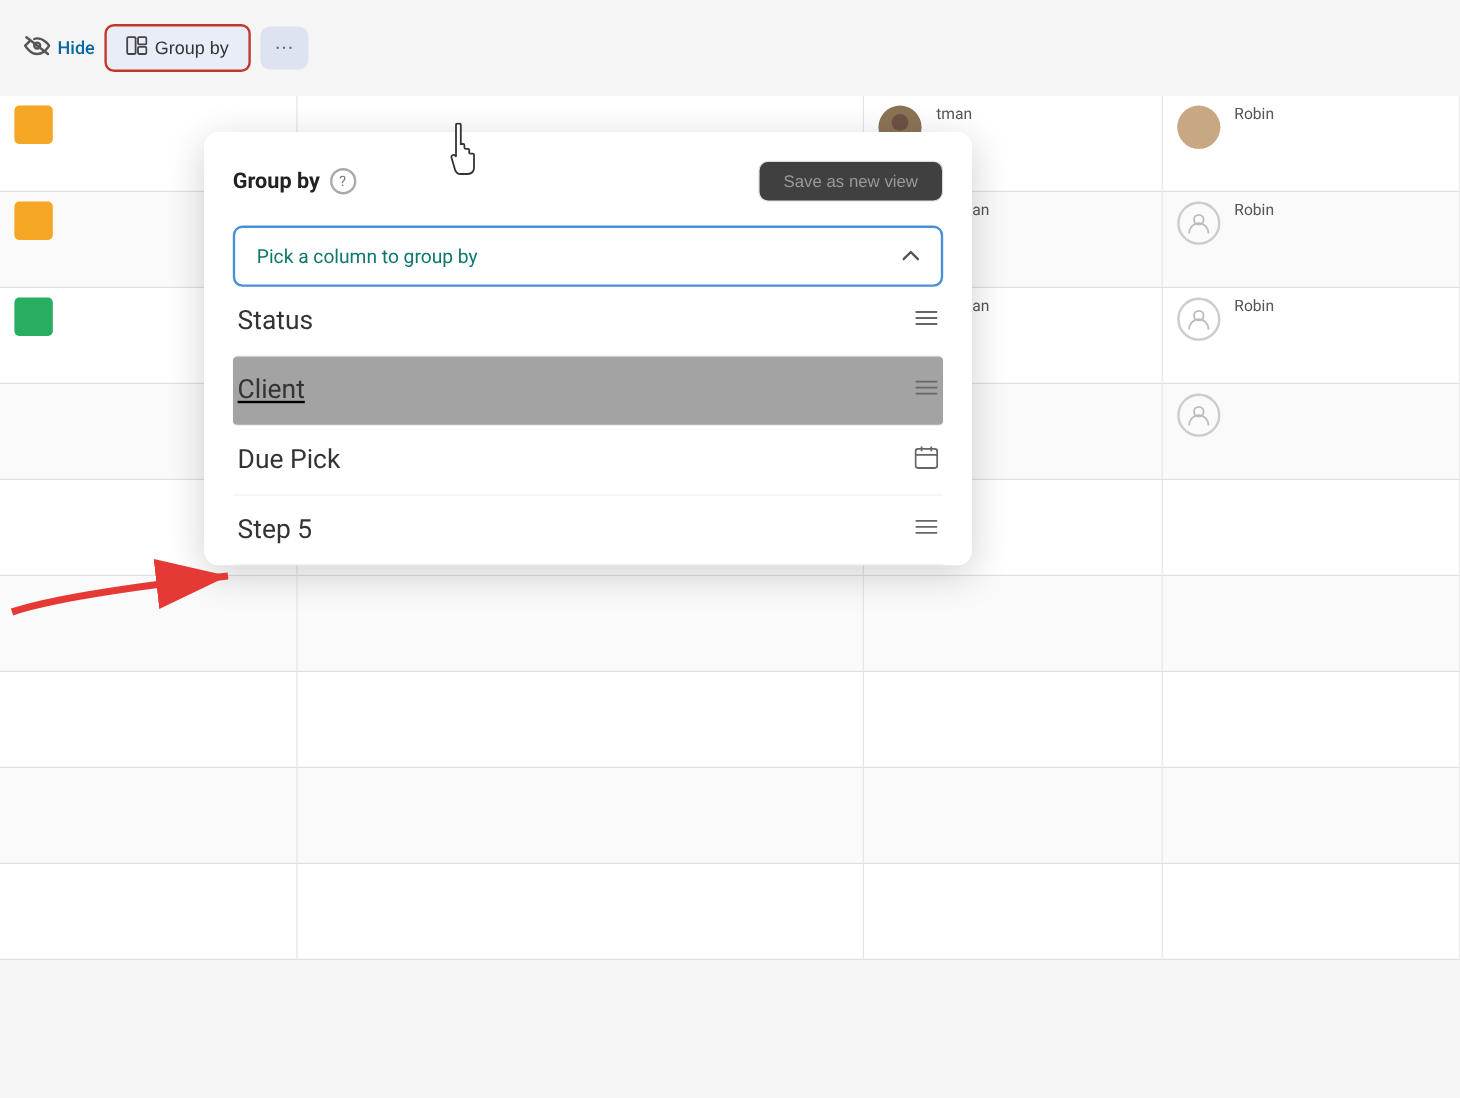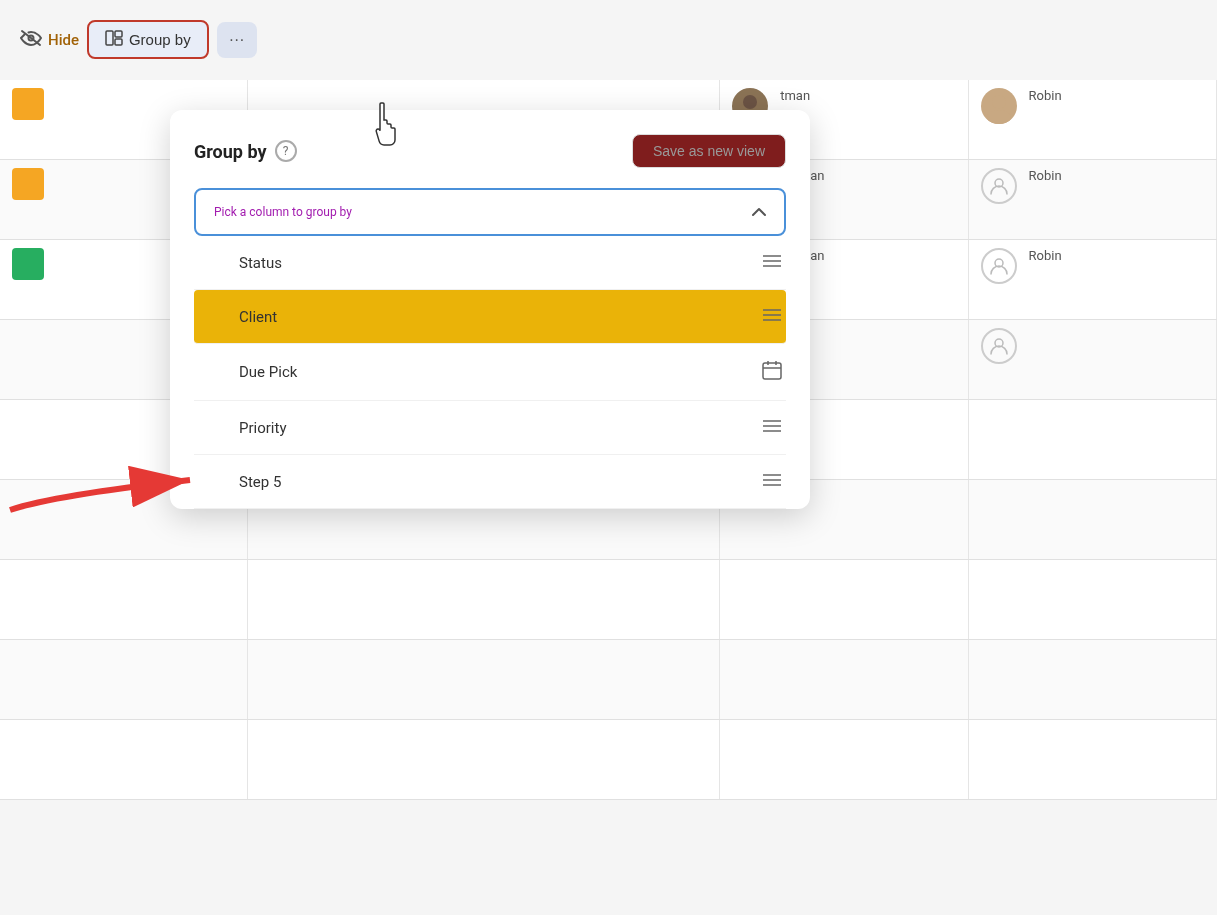--- a/index.html
+++ b/index.html
@@ -179,41 +179,41 @@
       justify-content: center;
       font-size: 12px;
       color: #777;
       cursor: pointer;
     }
 
     .save-view-btn {
       padding: 8px 20px;
       border: 1px solid #ddd;
       border-radius: 8px;
-      background: #7f1d1d;
+      background: #404040;
       font-size: 14px;
       color: #999;
       cursor: pointer;
     }
 
     
     .col-picker {
       border: 2px solid #4a90d9;
       border-radius: 8px;
       padding: 14px 18px;
       display: flex;
       align-items: center;
       justify-content: space-between;
       margin-bottom: 0;
       cursor: pointer;
     }
 
     .col-picker-text {
-      font-size: 12px;
-      color: #a21caf;
+      font-size: 16px;
+      color: #0f766e;
     }
 
     .chevron-up {
       font-size: 14px;
       color: #555;
     }
 
     
     .options-list {
       margin-top: 0;
@@ -236,29 +236,29 @@
     .option-item {
       display: flex;
       align-items: center;
       justify-content: space-between;
       padding: 16px 4px;
       border-bottom: 1px solid #f0f0f0;
       cursor: pointer;
     }
 
     .option-item.highlighted {
-      background: #eab308;
+      background: #a3a3a3;
       border-radius: 4px;
+      text-decoration: underline;
     }
 
     .option-label {
-      font-size: 15px;
+      font-size: 22px;
       color: #333;
       font-weight: 400;
-      margin-left: 41px;
     }
 
     .option-icon {
       font-size: 18px;
       color: #666;
     }
 
     
     .cursor-hand {
       position: absolute;
@@ -299,21 +299,21 @@
     <div class="eye-icon-wrap">
       <span style="font-size:18px; color:#555;">
         
         <svg width="22" height="18" viewBox="0 0 22 18" fill="none" xmlns="http://www.w3.org/2000/svg">
           <path d="M2 2L20 16" stroke="#555" stroke-width="2" stroke-linecap="round"></path>
           <path d="M4.5 5.5C3 7 1 9 1 9s4 7 10 7c2 0 3.8-.7 5.2-1.7" stroke="#555" stroke-width="2" stroke-linecap="round"></path>
           <path d="M8.5 3.5C9.3 3.2 10.1 3 11 3c6 0 10 6 10 6s-1.2 2-3 3.7" stroke="#555" stroke-width="2" stroke-linecap="round"></path>
           <circle cx="11" cy="9" r="2.5" stroke="#555" stroke-width="2"></circle>
         </svg>
       </span>
-      <span style="font-size:15px; color:#a16207; font-weight:500;">Hide</span>
+      <span style="font-size:15px; color:#0369a1; font-weight:500;">Hide</span>
     </div>
     <button class="toolbar-btn active">
       <span style="font-size:15px;">
         
         <svg width="18" height="16" viewBox="0 0 18 16" fill="none" xmlns="http://www.w3.org/2000/svg">
           <rect x="1" y="1" width="7" height="14" rx="1" stroke="#444" stroke-width="1.5"></rect>
           <rect x="10" y="1" width="7" height="6" rx="1" stroke="#444" stroke-width="1.5"></rect>
           <rect x="10" y="9" width="7" height="6" rx="1" stroke="#444" stroke-width="1.5"></rect>
         </svg>
       </span>
@@ -506,30 +506,20 @@
       <span class="option-icon">
         <svg width="20" height="20" viewBox="0 0 20 20" fill="none">
             <rect x="1" y="3" width="18" height="16" rx="2" stroke="#666" stroke-width="1.5"></rect>
             <line x1="1" y1="8" x2="19" y2="8" stroke="#666" stroke-width="1.5"></line>
             <line x1="6" y1="1" x2="6" y2="5" stroke="#666" stroke-width="1.5"></line>
             <line x1="14" y1="1" x2="14" y2="5" stroke="#666" stroke-width="1.5"></line>
           </svg>
       </span>
     </div>
 
-    <div class="option-item">
-      <span class="option-label">Priority</span>
-      <span class="option-icon">
-        <svg width="20" height="16" viewBox="0 0 20 16" fill="none">
-            <line x1="1" y1="3" x2="19" y2="3" stroke="#666" stroke-width="1.5"></line>
-            <line x1="1" y1="8" x2="19" y2="8" stroke="#666" stroke-width="1.5"></line>
-            <line x1="1" y1="13" x2="19" y2="13" stroke="#666" stroke-width="1.5"></line>
-          </svg>
-      </span>
-    </div>
 
 
     <div class="option-item">
       <span class="option-label">Step 5</span>
       <span class="option-icon">
         <svg width="20" height="16" viewBox="0 0 20 16" fill="none">
             <line x1="1" y1="3" x2="19" y2="3" stroke="#666" stroke-width="1.5"></line>
             <line x1="1" y1="8" x2="19" y2="8" stroke="#666" stroke-width="1.5"></line>
             <line x1="1" y1="13" x2="19" y2="13" stroke="#666" stroke-width="1.5"></line>
           </svg>

